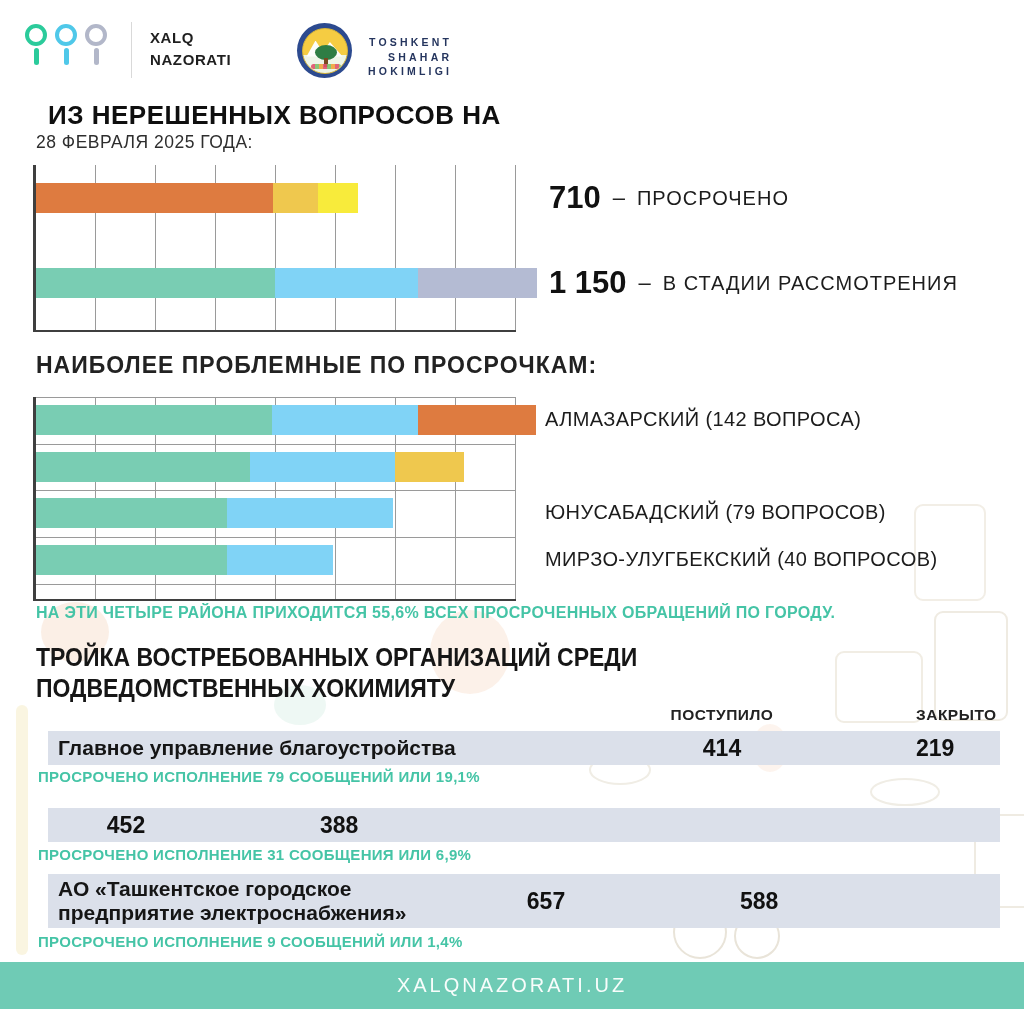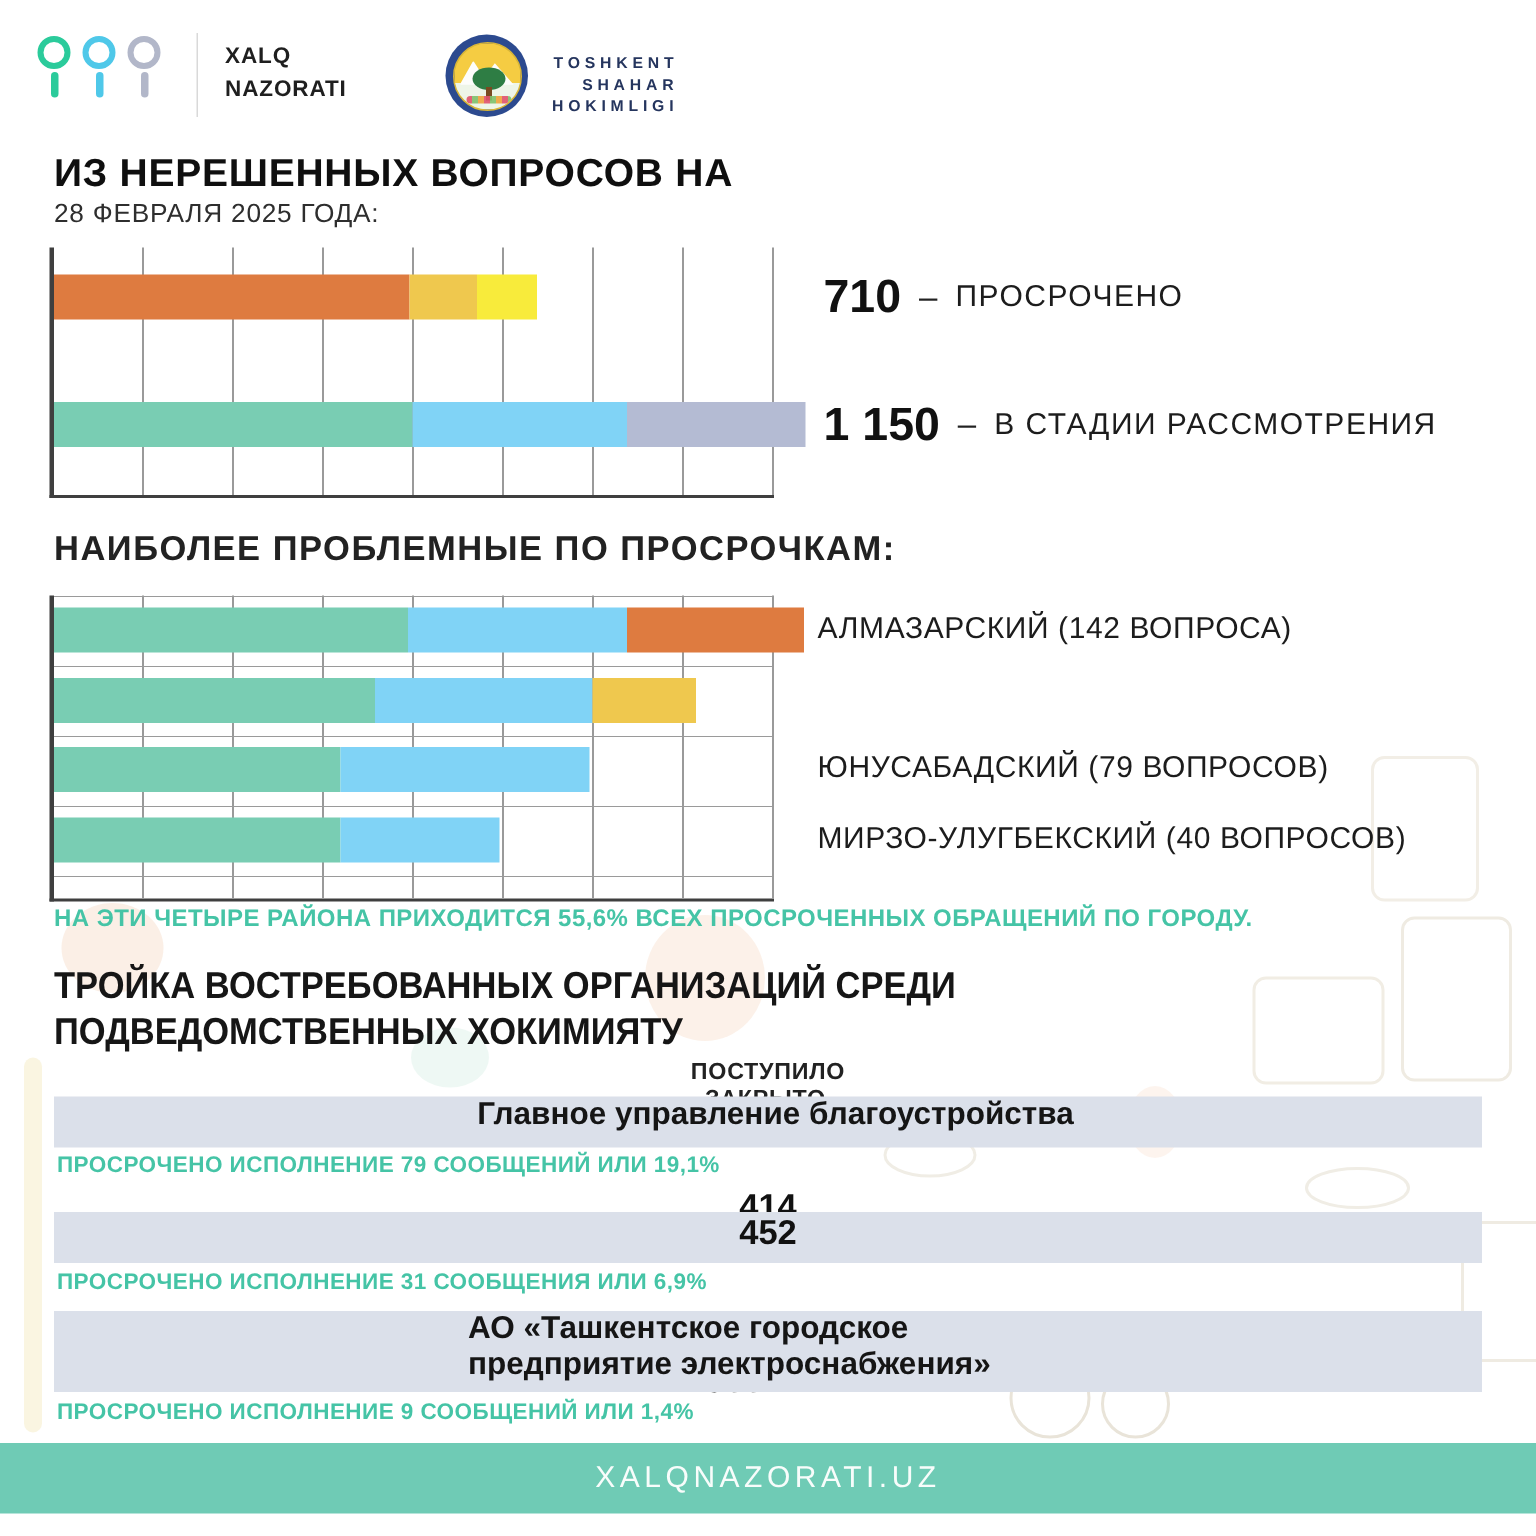--- a/index.html
+++ b/index.html
@@ -22,21 +22,21 @@
   .mount{position:absolute;left:4px;top:12px;width:36px;height:16px;background:#fdfdfb;
          clip-path:polygon(0 100%,25% 0,45% 70%,65% 10%,100% 100%);}
   .crown{position:absolute;left:12px;top:16px;width:22px;height:15px;border-radius:50%;background:#2e7d44;}
   .trunk{position:absolute;left:21px;top:29px;width:4px;height:9px;background:#7a4a21;}
   .flow{position:absolute;bottom:4px;left:8px;width:30px;height:5px;
         background:repeating-linear-gradient(90deg,#e0526a 0 4px,#7fc06a 4px 8px,#f0a23c 8px 12px);border-radius:3px;opacity:.9;}
   .org{position:absolute;left:368px;top:35px;font-size:10.5px;font-weight:700;line-height:14.5px;
        letter-spacing:3.2px;color:#25355e;text-align:right;}
 
   
-  .h1{position:absolute;left:36px;top:100px;font-size:26px;font-weight:800;letter-spacing:.5px;color:#0f0f0f;}
+  .h1{position:absolute;left:48px;top:100px;font-size:26px;font-weight:800;letter-spacing:.5px;color:#0f0f0f;}
   .h1sub{position:absolute;left:36px;top:132px;font-size:17.5px;color:#2e2e2e;letter-spacing:.5px;}
   .h2{position:absolute;left:36px;top:352px;font-size:23px;font-weight:600;letter-spacing:1px;color:#222;}
   .h3{position:absolute;left:36px;top:642px;width:680px;font-size:25px;font-weight:700;line-height:31px;
       color:#161616;transform:scaleX(.92);transform-origin:left top;letter-spacing:0;}
 
   
   .chart{position:absolute;left:33px;box-sizing:content-box;border-left:3px solid #3f3f3f;border-bottom:2px solid #3f3f3f;}
   .chart1{top:165px;width:480px;height:165px;}
   .chart2{top:397px;width:480px;height:202px;}
   .vgrid{position:absolute;inset:0;
@@ -47,23 +47,23 @@
   .bar{position:absolute;left:0;height:30px;display:flex;}
   .seg{height:100%;}
   .c1-label{position:absolute;left:549px;height:38px;display:flex;align-items:center;gap:12px;white-space:nowrap;}
   .c1-value{font-size:31px;font-weight:800;color:#111;}
   .c1-sep{font-size:22px;color:#222;}
   .c1-text{font-size:20px;font-weight:500;letter-spacing:1px;color:#1c1c1c;}
   .c2-label{position:absolute;left:545px;font-size:20px;font-weight:500;letter-spacing:.4px;color:#1c1c1c;white-space:nowrap;}
   .note{position:absolute;left:36px;top:604px;font-size:16px;font-weight:700;letter-spacing:.3px;color:var(--accent);}
 
   
-  .trow,.thead{position:absolute;left:36px;width:952px;display:flex;align-items:center;flex-direction:column;}
+  .trow,.thead{position:absolute;left:48px;width:952px;display:flex;align-items:center;}
   .thead{top:706px;font-size:15.5px;font-weight:600;letter-spacing:.5px;color:#222;}
-  .trow{background:var(--band);gap:36px;}
+  .trow{background:var(--band);}
   .t-name{flex:1;padding-left:10px;box-sizing:border-box;}
   .t-col1{width:156px;text-align:center;}
   .t-sp{width:116px;}
   .t-col2{width:84px;text-align:left;}
   .row-name{font-size:21px;font-weight:700;color:#151515;line-height:1.15;}
   .row-num{font-size:23px;font-weight:800;color:#111;}
   .tsub{position:absolute;left:38px;font-size:15px;font-weight:700;letter-spacing:.3px;color:var(--accent);}
 
   
   .footer{position:absolute;left:0;top:962px;width:1024px;height:47px;background:var(--footer);

